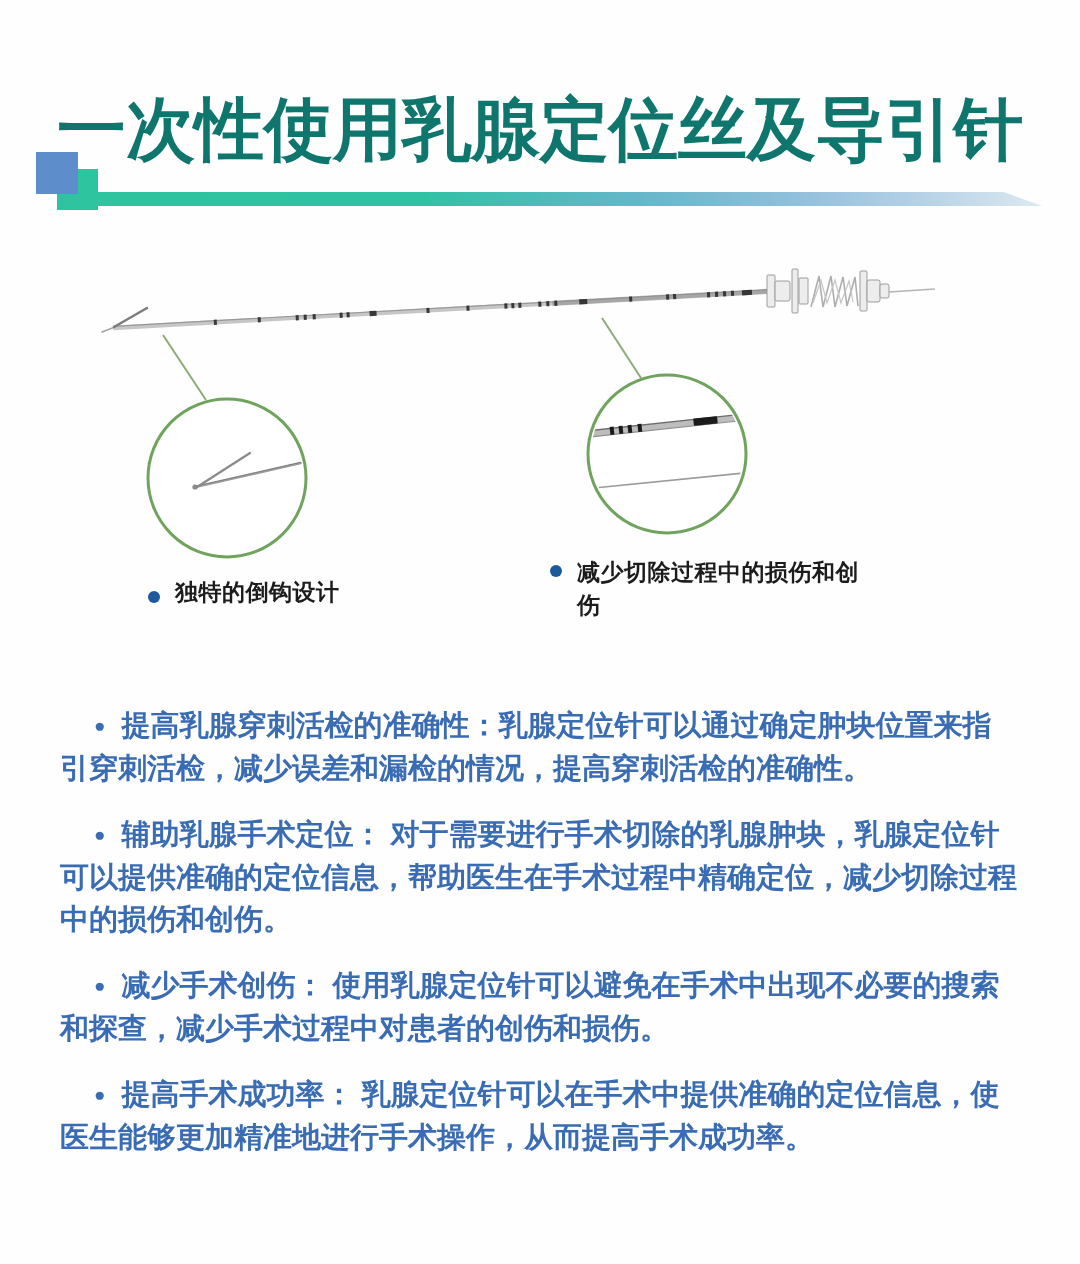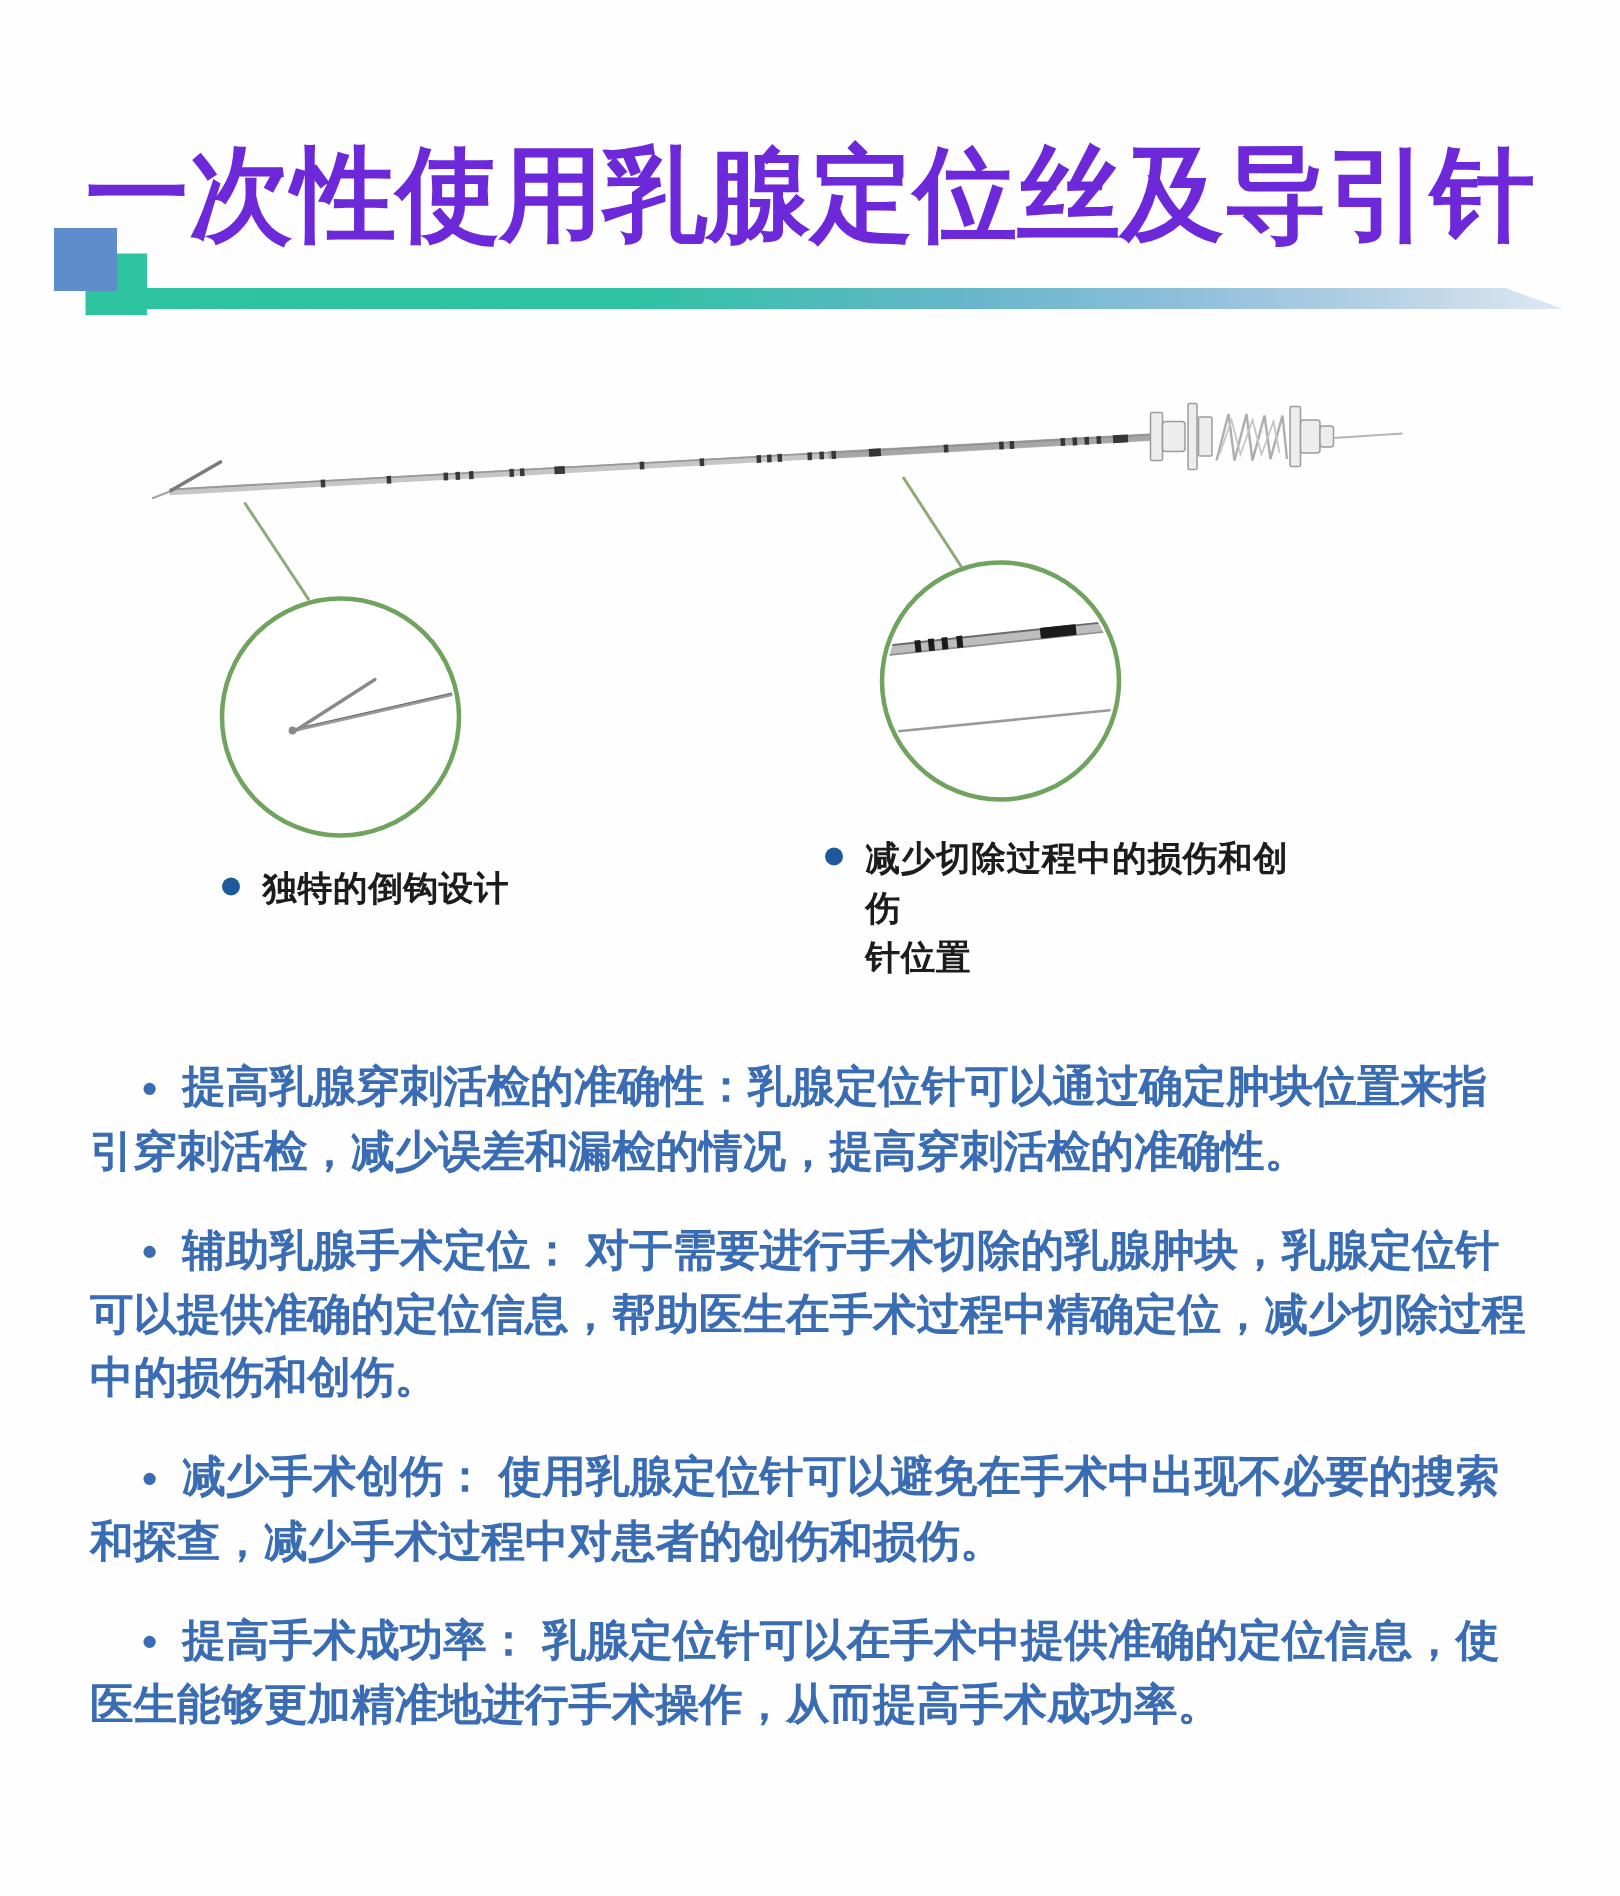--- a/index.html
+++ b/index.html
@@ -3,41 +3,41 @@
 <meta charset="utf-8">
 <style>
   html,body{margin:0;padding:0;background:#ffffff;}
   .page{
     position:relative;width:1080px;height:1264px;background:#fefefe;overflow:hidden;
     font-family:"Liberation Sans","DejaVu Sans",sans-serif;
   }
   
   .title{
     position:absolute;left:0;top:92px;width:1080px;margin:0;
-    text-align:center;font-size:69px;font-weight:900;color:#6d28d9;
+    text-align:center;font-size:69px;font-weight:900;color:#0f766e;
     letter-spacing:0px;line-height:1.1;
   }
   .sq{position:absolute;}
   .sq-teal{left:57px;top:169px;width:41px;height:41px;background:#2ec4a0;z-index:1;}
   .sq-blue{left:36px;top:152px;width:42px;height:42px;background:#5d8ecb;z-index:3;}
   .accent-bar{
     position:absolute;left:86px;top:192px;width:956px;height:14px;z-index:2;
     background:linear-gradient(90deg,#2ec49f 0%,#2fc2a4 35%,#66b6c9 58%,#93c0dc 75%,#b8d2e6 88%,#dde9f2 100%);
     clip-path:polygon(0 0,96% 0,100% 100%,0 100%);
     filter:drop-shadow(0 5px 4px rgba(90,110,125,.28));
   }
   
   .figure{position:absolute;left:0;top:240px;width:1080px;height:330px;}
   
   .callout{
     position:absolute;display:flex;align-items:flex-start;
     font-family:"Liberation Serif","DejaVu Serif",serif;
     font-weight:700;color:#1c1c1c;font-size:23px;line-height:33px;letter-spacing:.5px;
   }
-  .callout-left{left:148px;top:576px;}
+  .callout-left{left:148px;top:576px;align-items:center;}
   .callout-right{left:550px;top:556px;width:330px;}
   .cdot{
     flex:0 0 auto;width:12px;height:12px;border-radius:50%;
     background:#1e5a9b;margin:9px 15px 0 0;
   }
   
   .features{position:absolute;left:60px;top:704px;width:960px;}
   .feat{
     margin:0 0 24px 0;text-indent:34px;
     font-size:29px;font-weight:700;line-height:42px;color:#3a6cb4;
@@ -151,21 +151,20 @@
     <span class="cdot"></span>
     <div>
       <div>独特的倒钩设计</div>
     </div>
   </div>
 
   <div class="callout callout-right">
     <span class="cdot"></span>
     <div>
       <div>减少切除过程中的损伤和创伤</div>
-      <div>针位置</div>
     </div>
   </div>
 
   <div class="features">
     <p class="feat"><span class="dot">●</span><span>提高乳腺穿刺活检的准确性：乳腺定位针可以通过确定肿块位置来指引穿刺活检，减少误差和漏检的情况，提高穿刺活检的准确性。</span></p>
     <p class="feat"><span class="dot">●</span><span>辅助乳腺手术定位： 对于需要进行手术切除的乳腺肿块，乳腺定位针可以提供准确的定位信息，帮助医生在手术过程中精确定位，减少切除过程中的损伤和创伤。</span></p>
     <p class="feat"><span class="dot">●</span><span>减少手术创伤： 使用乳腺定位针可以避免在手术中出现不必要的搜索和探查，减少手术过程中对患者的创伤和损伤。</span></p>
     <p class="feat"><span class="dot">●</span><span>提高手术成功率： 乳腺定位针可以在手术中提供准确的定位信息，使医生能够更加精准地进行手术操作，从而提高手术成功率。</span></p>
   </div>
 

